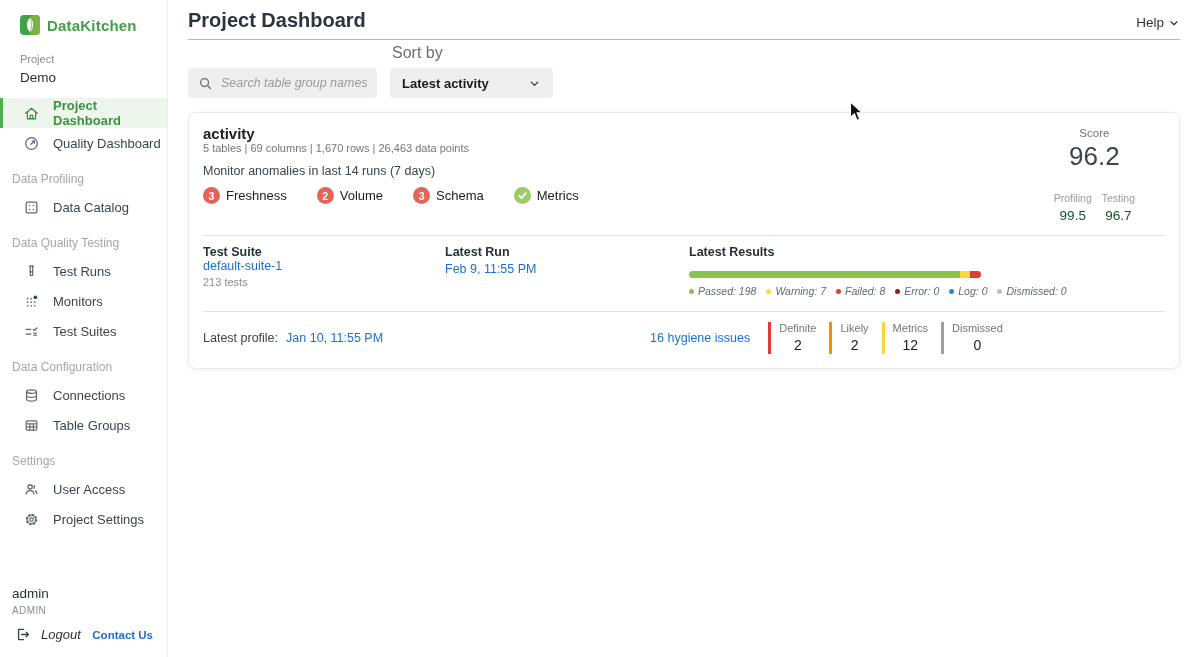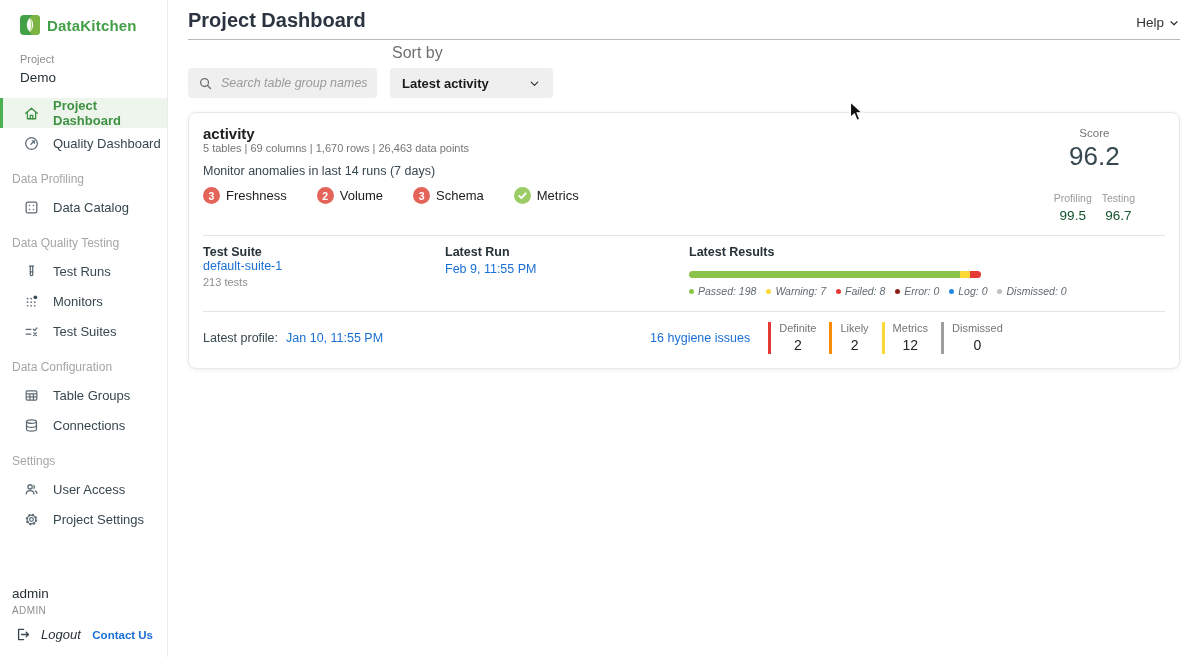--- a/index.html
+++ b/index.html
@@ -189,39 +189,39 @@
               <path d="M14.6 8.8 l1.9 1.9 3-3.6"></path>
               <path d="M15.2 14 l3.6 3.6 M18.8 14 l-3.6 3.6"></path>
             </svg>
         </span>
         <span class="nav-label">Test Suites</span>
       </div>
 
       <div class="nav-section">Data Configuration</div>
       <div class="nav-item">
         <span class="nav-icon">
+          <svg width="17" height="17" viewBox="0 0 24 24" fill="none" stroke="currentColor" stroke-width="1.8">
+              <ellipse cx="12" cy="6.5" rx="7" ry="2.6"></ellipse>
+              <path d="M5 6.5 V17.3 a7 2.6 0 0 0 14 0 V6.5"></path>
+              <path d="M5 11.9 a7 2.6 0 0 0 14 0"></path>
+            </svg>
+        </span>
+        <span class="nav-label">Connections</span>
+      </div>
+      <div class="nav-item">
+        <span class="nav-icon">
           <svg width="17" height="17" viewBox="0 0 24 24" fill="none" stroke="currentColor" stroke-width="1.7">
               <rect x="4.5" y="5.5" width="15" height="13" rx="1.5"></rect>
               <path d="M4.5 9.7 h15"></path>
               <path d="M4.5 14 h15"></path>
               <path d="M9.7 9.7 V18.5"></path>
               <path d="M14.7 9.7 V18.5"></path>
             </svg>
         </span>
         <span class="nav-label">Table Groups</span>
-      </div>
-      <div class="nav-item">
-        <span class="nav-icon">
-          <svg width="17" height="17" viewBox="0 0 24 24" fill="none" stroke="currentColor" stroke-width="1.8">
-              <ellipse cx="12" cy="6.5" rx="7" ry="2.6"></ellipse>
-              <path d="M5 6.5 V17.3 a7 2.6 0 0 0 14 0 V6.5"></path>
-              <path d="M5 11.9 a7 2.6 0 0 0 14 0"></path>
-            </svg>
-        </span>
-        <span class="nav-label">Connections</span>
       </div>
 
       <div class="nav-section">Settings</div>
       <div class="nav-item">
         <span class="nav-icon">
           <svg width="17" height="17" viewBox="0 0 24 24" fill="none" stroke="currentColor" stroke-width="1.8" stroke-linecap="round">
               <circle cx="10" cy="8.3" r="3"></circle>
               <path d="M4.6 18.3 c0-3 2.4-4.6 5.4-4.6 s5.4 1.6 5.4 4.6"></path>
               <path d="M15.5 6.4 a3 3 0 0 1 0 3.8 M17.4 13.9 c1.3.7 2.1 1.9 2.1 3.6"></path>
             </svg>

